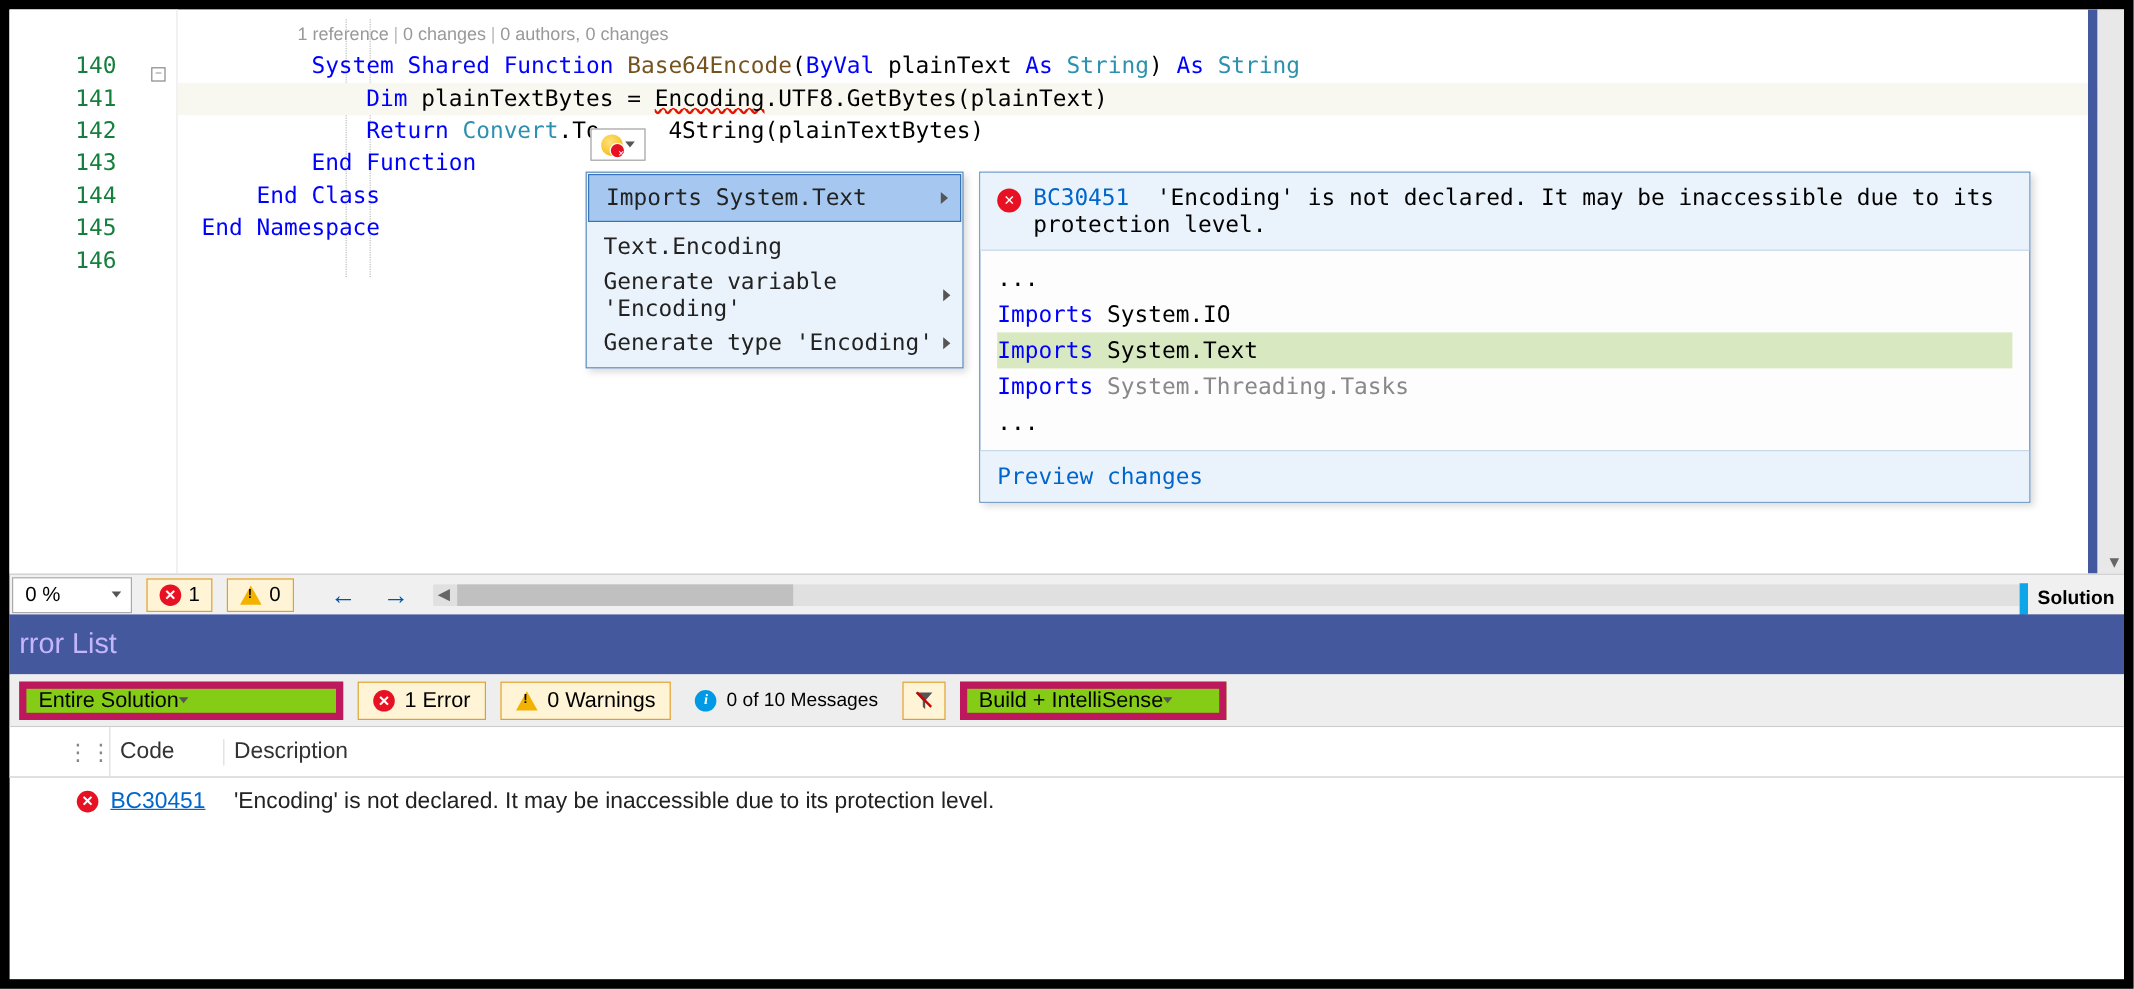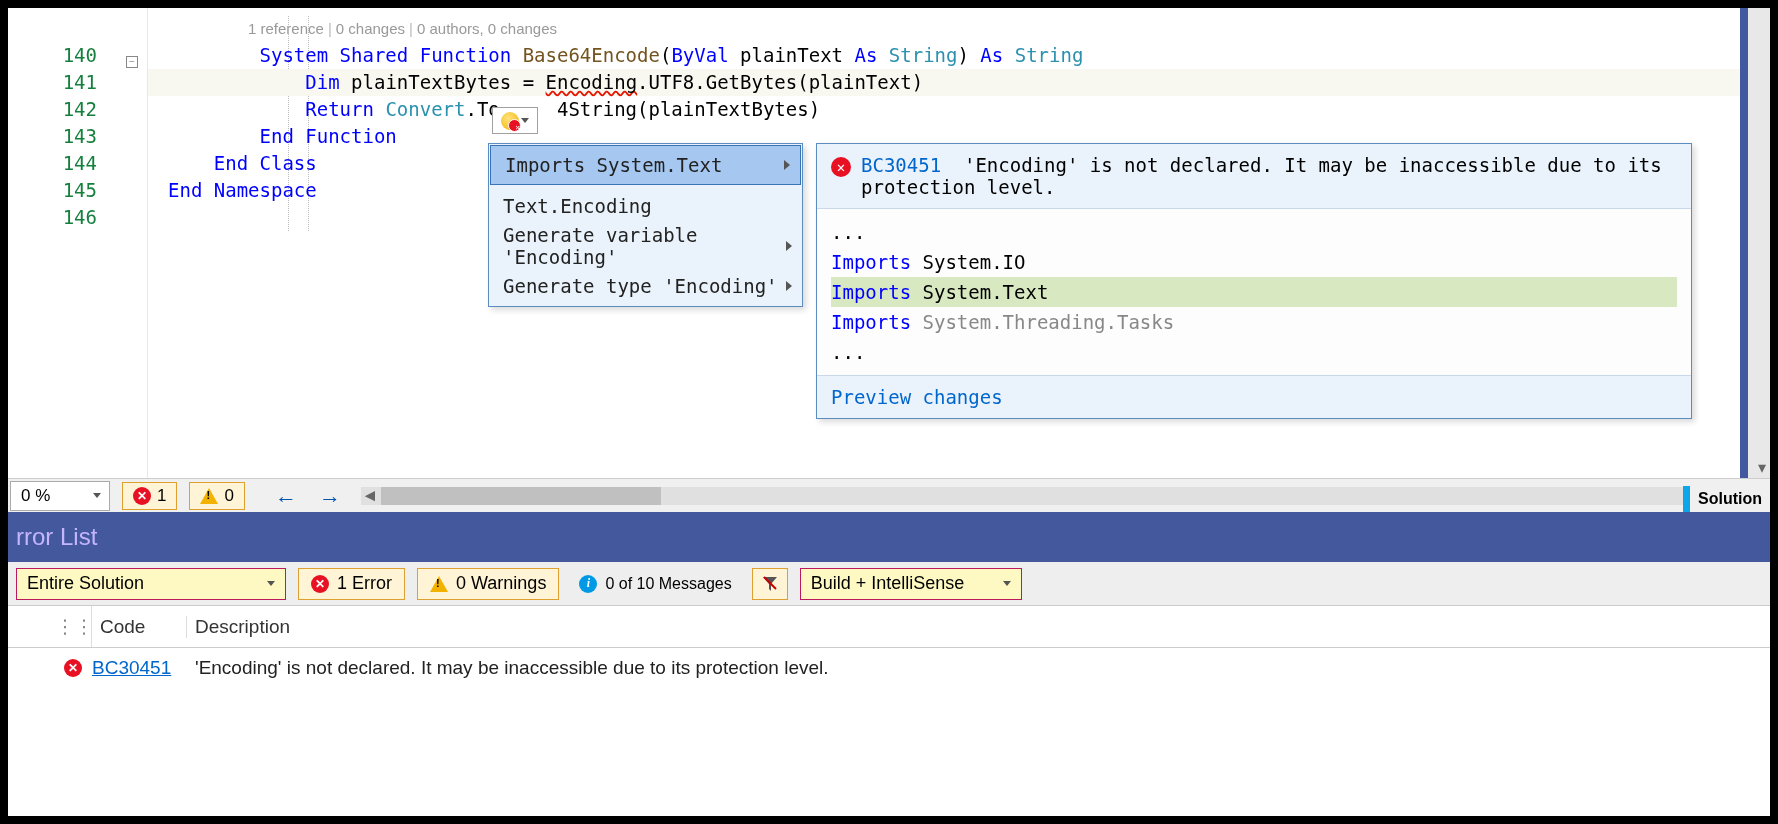--- a/index.html
+++ b/index.html
@@ -339,25 +339,25 @@
     height: 44px;
     background: #eee;
     display: flex;
     align-items: center;
     gap: 12px;
     padding: 0 8px;
     border-bottom: 1px solid #ccc;
   }
   .combo {
     height: 32px;
-    border: 1px solid #be185d;
-    background: #fef9c3;
-    display: flex;
-    align-items: center;
-    justify-content: space-between;
+    border: 6px solid #be185d;
+    background: #84cc16;
+    display: flex;
+    align-items: center;
+    justify-content: flex-start;
     padding: 0 10px;
     font-size: 18px;
   }
   .filter-btn {
     height: 32px;
     border: 1px solid #e0a030;
     background: #fff4d6;
     display: inline-flex;
     align-items: center;
     gap: 8px;

